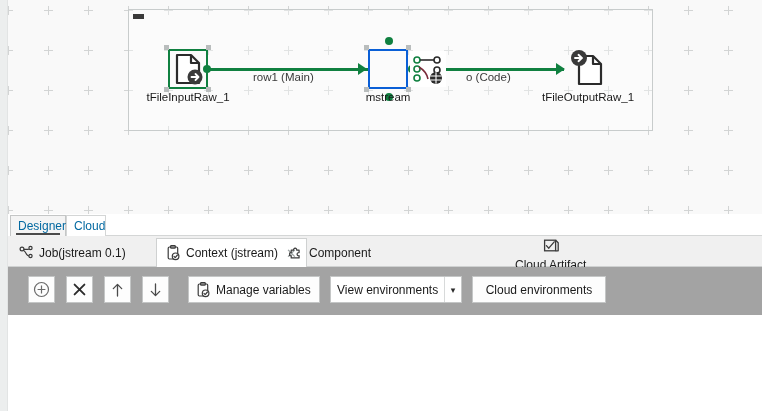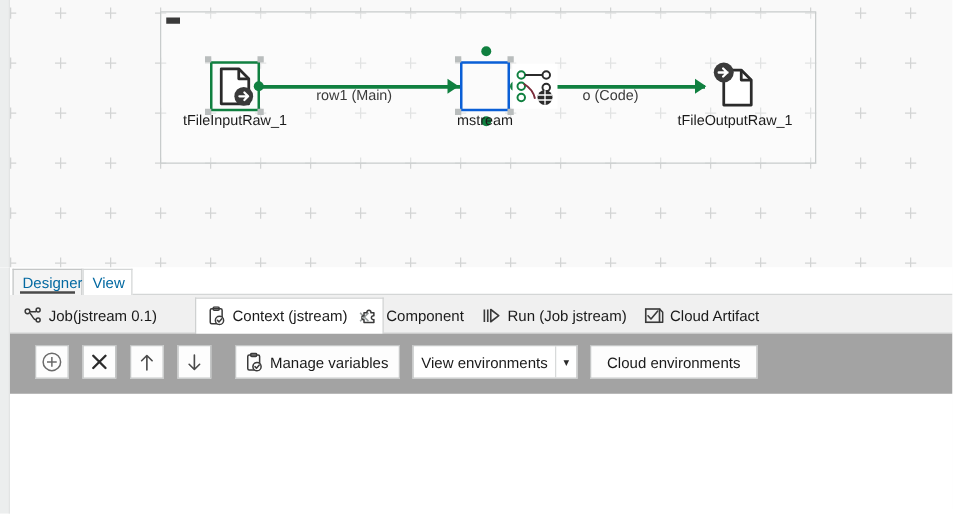--- a/index.html
+++ b/index.html
@@ -364,21 +364,21 @@
         <path d="M9 11 h7 M12.5 7.8 l3.3 3.2 l-3.3 3.2" fill="none" stroke="#ffffff" stroke-width="1.9" stroke-linecap="round" stroke-linejoin="round"></path>
       </svg>
       <div class="node-label" style="top:44px;">tFileOutputRaw_1</div>
     </div>
   </div>
 
   <div class="viewtabs">
     <div class="viewtabs-gutter"></div>
     <div class="vtab-fill"></div>
     <div class="vtab active" style="left:10px; width:56px;">Designer</div>
-    <div class="vtab" style="left:66px; width:40px;">View</div>
+    <div class="vtab" style="left:66px; width:40px;">Cloud</div>
   </div>
 
   <div class="panel">
     <div class="panel-gutter"></div>
 
     <div class="panel-tabbar">
 
       <div class="ptab" style="left:2px;">
         <svg width="15" height="15" viewBox="0 0 15 15">
           <circle cx="3" cy="4" r="1.9" fill="none" stroke="#3a3a3a" stroke-width="1.2"></circle>
@@ -400,30 +400,22 @@
         <span class="tclose">✕</span>
       </div>
 
       <div class="ptab" style="left:272px;">
         <svg width="15" height="15" viewBox="0 0 15 15">
           <path d="M2.2 5.2 h2.4 a1.6 1.6 0 1 1 3.1 0 h2.4 v2.4 a1.6 1.6 0 1 0 0 3.1 v2.2 h-7.9 v-2.2 a1.6 1.6 0 1 1 0 -3.1 z" fill="none" stroke="#3a3a3a" stroke-width="1.2" stroke-linejoin="round"></path>
         </svg>
         <span>Component</span>
       </div>
 
-      <div class="ptab" style="left:368px;">
-        <svg width="16" height="15" viewBox="0 0 16 15">
-          <path d="M2.5 2.5 v10" stroke="#3a3a3a" stroke-width="1.3"></path>
-          <path d="M5.2 2.5 v10" stroke="#3a3a3a" stroke-width="1.3"></path>
-          <path d="M7.6 2.6 l6.4 4.9 l-6.4 4.9 z" fill="none" stroke="#3a3a3a" stroke-width="1.3" stroke-linejoin="round"></path>
-        </svg>
-        <span>Run (Job jstream)</span>
-      </div>
-
-      <div class="ptab" style="left:498px;">
+
+      <div class="ptab" style="left:498px;flex-direction:column;">
         <svg width="16" height="15" viewBox="0 0 16 15">
           <rect x="1.6" y="2.2" width="11" height="10.6" fill="none" stroke="#3a3a3a" stroke-width="1.3"></rect>
           <path d="M3.4 7.6 l2.4 2.6 l5.4 -6.4" fill="none" stroke="#3a3a3a" stroke-width="1.3" stroke-linecap="round" stroke-linejoin="round"></path>
           <path d="M12.6 2.2 l2.6 2.6 v8 h-2.6" fill="none" stroke="#3a3a3a" stroke-width="1.3" stroke-linejoin="round"></path>
         </svg>
         <span>Cloud Artifact</span>
       </div>
     </div>
 
     <div class="toolbar">

